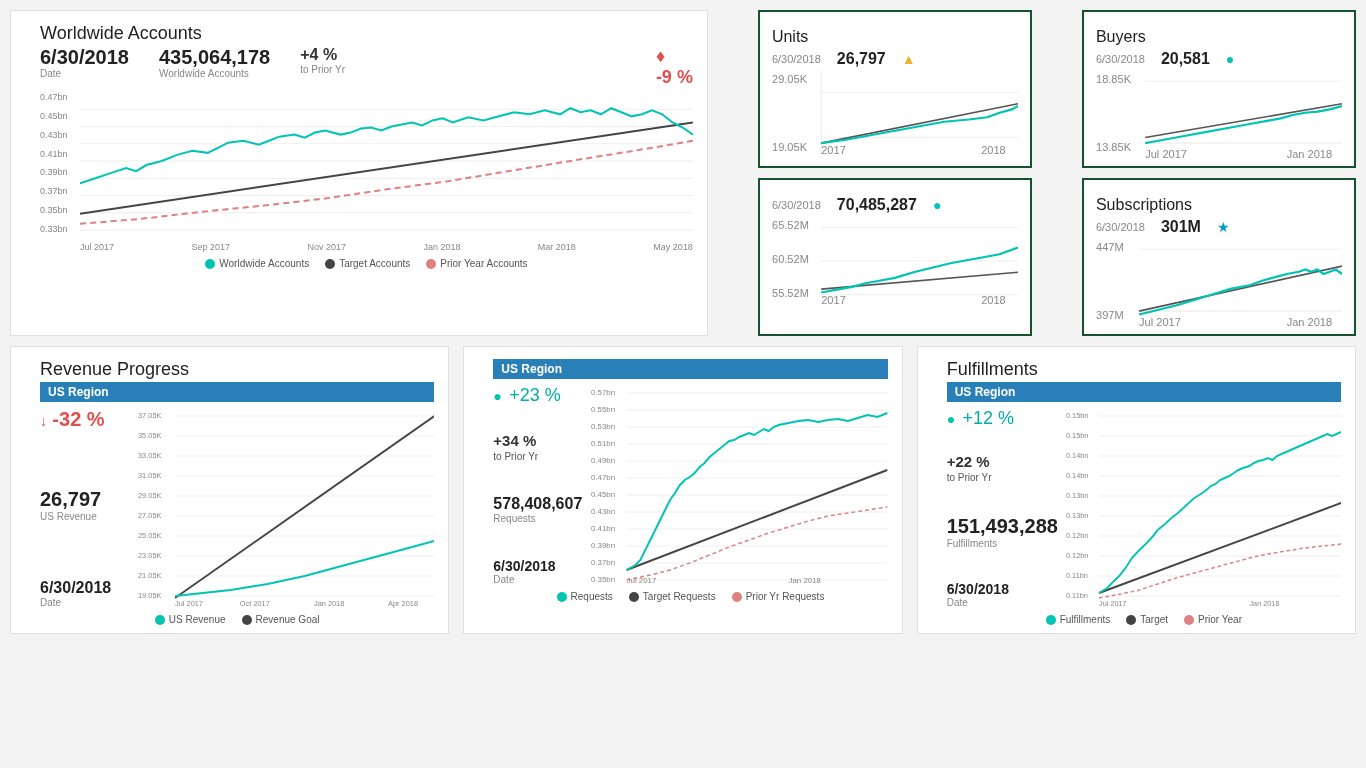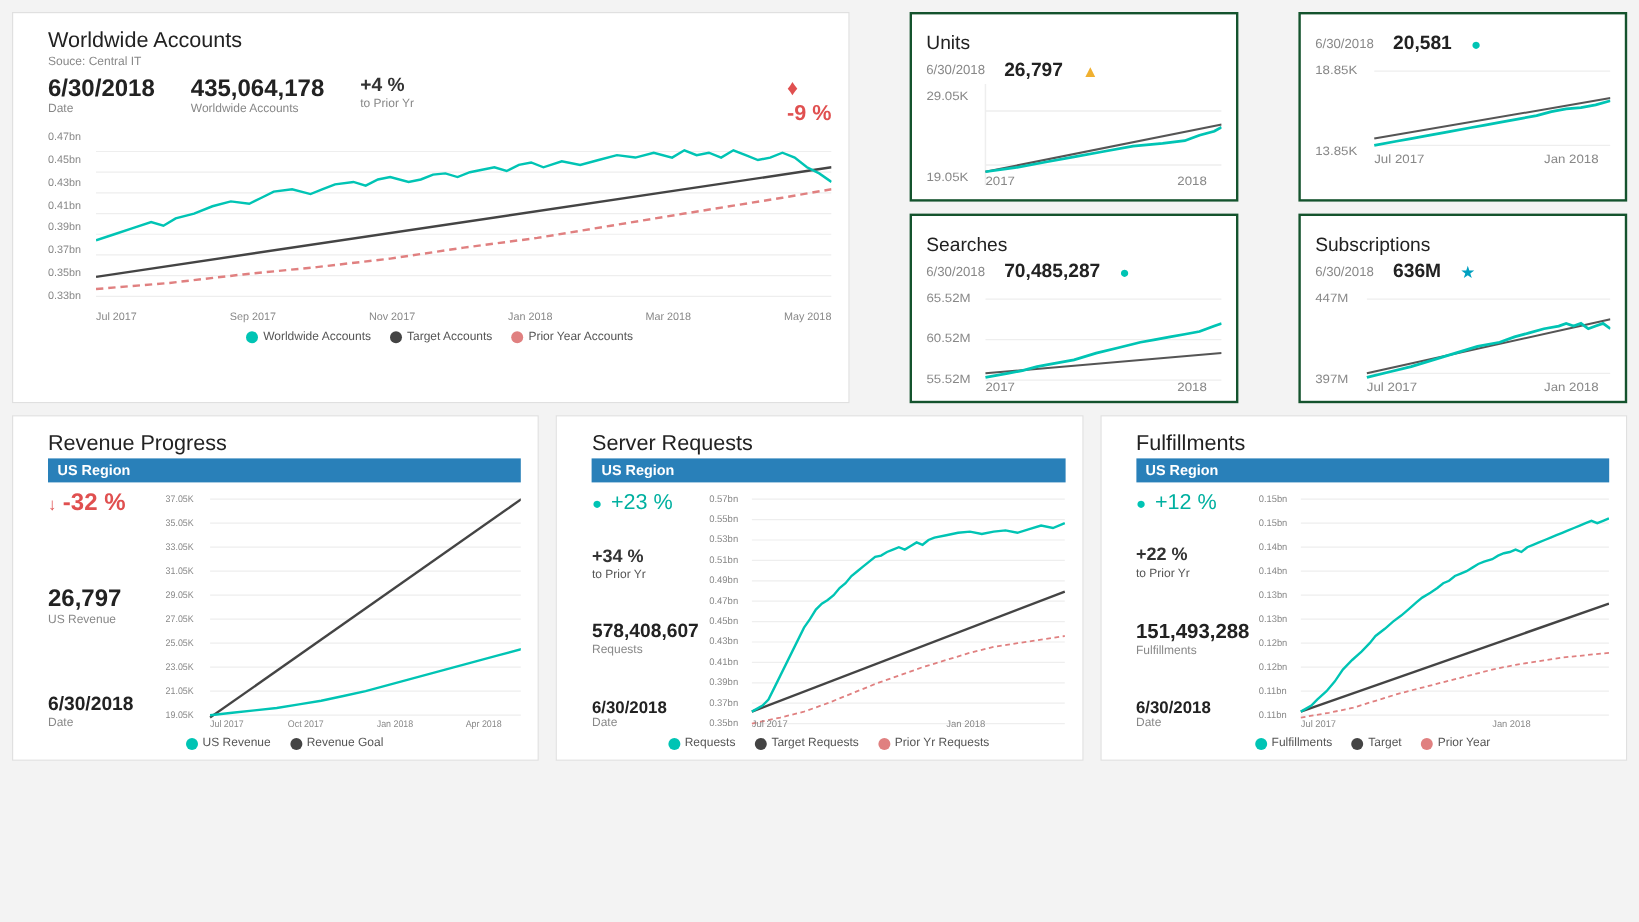--- a/index.html
+++ b/index.html
@@ -133,21 +133,20 @@
   </style>
 </head>
 <body>
 
 <div class="dashboard">
 
   <div class="top-row">
 
     <div class="card">
       <div class="card-title">Worldwide Accounts</div>
-      <div class="card-source">Souce: Central IT</div>
       <div class="card-meta">
         <div class="meta-block">
           <span class="meta-value">6/30/2018</span>
           <span class="meta-label">Date</span>
         </div>
         <div class="meta-block">
           <span class="meta-value">435,064,178</span>
           <span class="meta-label">Worldwide Accounts</span>
         </div>
         <div class="meta-block">
@@ -236,21 +235,20 @@
             <line x1="40" y1="65" x2="200" y2="30" stroke="#555" stroke-width="1.5"></line>
 
             <polyline points="40,65 60,62 80,58 100,54 120,50 140,46 160,44 175,42 185,38 195,35 200,32" fill="none" stroke="#00c4b4" stroke-width="2"></polyline>
             <text x="40" y="75" font-size="9" fill="#888">2017</text>
             <text x="170" y="75" font-size="9" fill="#888">2018</text>
           </svg>
         </div>
       </div>
 
       <div class="small-card">
-        <div class="small-card-title">Searches</div>
         <div class="small-meta">
           <span class="small-meta-date">6/30/2018</span>
           <span class="small-meta-value">70,485,287</span>
           <span class="dot-teal">●</span>
         </div>
         <div class="small-chart">
           <svg viewBox="0 0 200 80" preserveAspectRatio="none">
             <text x="0" y="12" font-size="9" fill="#888">65.52M</text>
             <text x="0" y="42" font-size="9" fill="#888">60.52M</text>
             <text x="0" y="72" font-size="9" fill="#888">55.52M</text>
@@ -264,20 +262,21 @@
             <text x="40" y="78" font-size="9" fill="#888">2017</text>
             <text x="170" y="78" font-size="9" fill="#888">2018</text>
           </svg>
         </div>
       </div>
     </div>
 
     <div class="right-panel">
 
       <div class="small-card">
+        <div class="small-card-title">Buyers</div>
         <div class="small-meta">
           <span class="small-meta-date">6/30/2018</span>
           <span class="small-meta-value">20,581</span>
           <span class="dot-teal">●</span>
         </div>
         <div class="small-chart">
           <svg viewBox="0 0 200 80" preserveAspectRatio="none">
             <text x="0" y="12" font-size="9" fill="#888">18.85K</text>
             <text x="0" y="72" font-size="9" fill="#888">13.85K</text>
             <line x1="40" y1="10" x2="200" y2="10" stroke="#eee"></line>
@@ -289,21 +288,21 @@
             <text x="40" y="78" font-size="9" fill="#888">Jul 2017</text>
             <text x="155" y="78" font-size="9" fill="#888">Jan 2018</text>
           </svg>
         </div>
       </div>
 
       <div class="small-card">
         <div class="small-card-title">Subscriptions</div>
         <div class="small-meta">
           <span class="small-meta-date">6/30/2018</span>
-          <span class="small-meta-value">636M</span>
+          <span class="small-meta-value">301M</span>
           <span class="dot-star" style="color:#00a0c0">★</span>
         </div>
         <div class="small-chart">
           <svg viewBox="0 0 200 80" preserveAspectRatio="none">
             <text x="0" y="12" font-size="9" fill="#888">447M</text>
             <text x="0" y="72" font-size="9" fill="#888">397M</text>
             <line x1="35" y1="10" x2="200" y2="10" stroke="#eee"></line>
             <line x1="35" y1="65" x2="200" y2="65" stroke="#eee"></line>
 
             <line x1="35" y1="65" x2="200" y2="25" stroke="#555" stroke-width="1.5"></line>
@@ -379,21 +378,20 @@
           <span>US Revenue</span>
         </div>
         <div class="legend-item">
           <span class="legend-dot" style="background:#444"></span>
           <span>Revenue Goal</span>
         </div>
       </div>
     </div>
 
     <div class="card">
-      <div class="card-title">Server Requests</div>
       <div class="region-bar">US Region</div>
       <div class="bottom-card-inner">
         <div class="bottom-left-stats">
           <div>
             <span style="color:#00c4b4;font-size:14px;margin-right:4px">●</span>
             <span class="stat-pct-pos" style="font-size:18px">+23 %</span>
           </div>
           <div>
             <div style="font-size:15px;font-weight:600;color:#333">+34 %</div>
             <div class="to-prior-yr">to Prior Yr</div>
@@ -468,21 +466,21 @@
         <div class="bottom-left-stats">
           <div>
             <span style="color:#00c4b4;font-size:14px;margin-right:4px">●</span>
             <span class="stat-pct-pos" style="font-size:18px">+12 %</span>
           </div>
           <div>
             <div style="font-size:15px;font-weight:600;color:#333">+22 %</div>
             <div class="to-prior-yr">to Prior Yr</div>
           </div>
           <div>
-            <div class="stat-val" style="font-size:17px">151,493,288</div>
+            <div class="stat-val" style="font-size:20px">151,493,288</div>
             <div class="stat-sub">Fulfillments</div>
           </div>
           <div>
             <div class="stat-date" style="font-size:14px">6/30/2018</div>
             <div class="stat-date-label">Date</div>
           </div>
         </div>
         <div class="bottom-chart">
           <svg viewBox="0 0 300 200" preserveAspectRatio="none">
             <text x="0" y="10" font-size="8" fill="#888">0.15bn</text>

